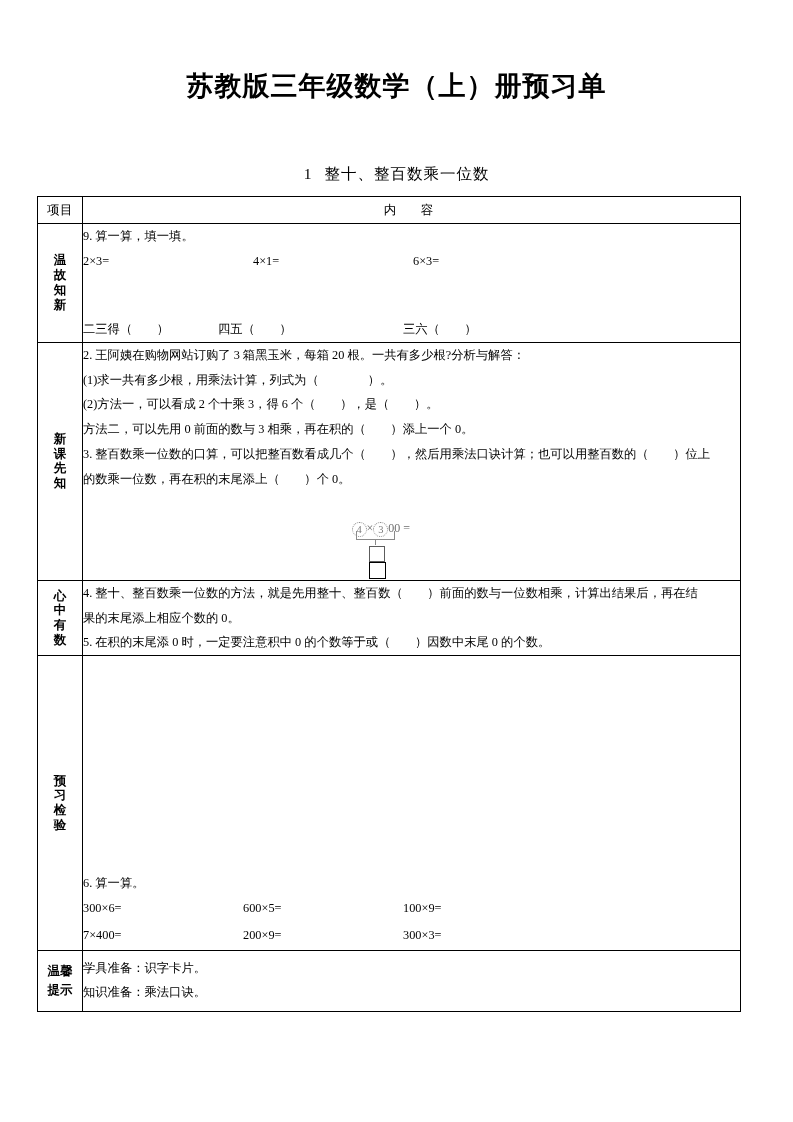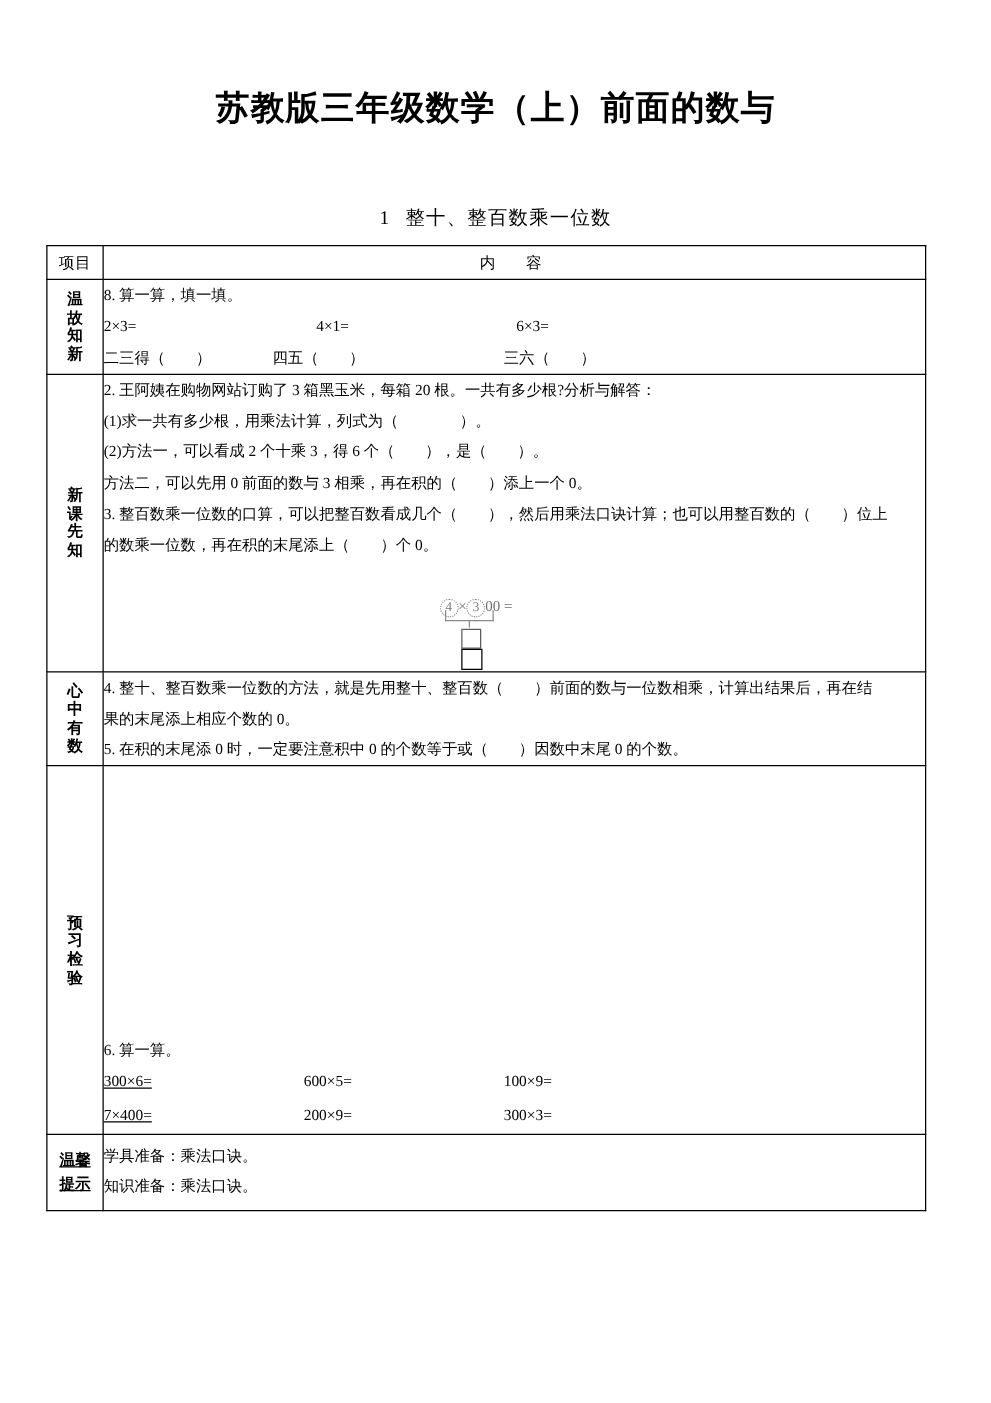--- a/index.html
+++ b/index.html
@@ -89,21 +89,20 @@
     line-height: 1.18;
     letter-spacing: 0px;
     padding: 2px 0;
   }
   .vlabel .ch { display: block; }
 
   .vlabel.two-line {
     font-weight: bold;
     font-size: 12.5px;
     line-height: 1.55;
-    text-decoration: underline;
   }
 
   
   .content {
     padding: 9px 8px 9px 12px;
     font-size: 12.3px;
     line-height: 2.02;
   }
   .content p { margin: 0; }
 
@@ -113,20 +112,21 @@
     height: 25px;
   }
   .eq-row span.c1 { position: absolute; left: 0; }
   .eq-row span.c2 { position: absolute; left: 170px; }
   .eq-row span.c3 { position: absolute; left: 330px; }
 
   .ans-row {
     display: block;
     position: relative;
     height: 25px;
+    margin-top: 43px;
   }
   .ans-row span.a1 { position: absolute; left: 0; }
   .ans-row span.a2 { position: absolute; left: 135px; text-align: center; }
   .ans-row span.a3 { position: absolute; left: 320px; }
 
   
   .formula-wrap {
     position: relative;
     height: 62px;
     margin-top: 24px;
@@ -196,32 +196,32 @@
     border: 1.2px solid #000;
   }
 
   
   .prac-spacer { height: 215px; }
   .prac-row {
     display: block;
     position: relative;
     height: 27px;
   }
-  .prac-row span.p1 { position: absolute; left: 0; text-decoration: underline; }
+  .prac-row span.p1 { position: absolute; left: 0; }
   .prac-row span.p2 { position: absolute; left: 160px; }
   .prac-row span.p3 { position: absolute; left: 320px; }
 
   .tips-line { line-height: 1.95; font-size: 12.3px; }
 </style>
 </head>
 <body>
 
 <div class="page">
 
-  <div class="doc-title">苏教版三年级数学（上）前面的数与</div>
+  <div class="doc-title">苏教版三年级数学（上）册预习单</div>
   <div class="doc-section">
     <span class="num">1</span><span>整十、整百数乘一位数</span>
   </div>
 
   <table class="sheet">
     <colgroup>
       <col class="label-col">
       <col>
     </colgroup>
 
@@ -232,21 +232,21 @@
     </tr>
 
     <tr>
       <td class="vlabel">
         <span class="ch">温</span>
         <span class="ch">故</span>
         <span class="ch">知</span>
         <span class="ch">新</span>
       </td>
       <td class="content">
-        <p>8. 算一算，填一填。</p>
+        <p>9. 算一算，填一填。</p>
         <div class="eq-row">
           <span class="c1">2×3=</span>
           <span class="c2">4×1=</span>
           <span class="c3">6×3=</span>
         </div>
         <div class="ans-row">
           <span class="a1">二三得（　　）</span>
           <span class="a2">四五（　　）</span>
           <span class="a3">三六（　　）</span>
         </div>
@@ -320,20 +320,20 @@
         </div>
       </td>
     </tr>
 
     <tr>
       <td class="vlabel two-line">
         <span class="ch">温馨</span>
         <span class="ch">提示</span>
       </td>
       <td class="content" style="padding-top:6px;padding-bottom:6px;">
-        <p class="tips-line">学具准备：乘法口诀。</p>
+        <p class="tips-line">学具准备：识字卡片。</p>
         <p class="tips-line">知识准备：乘法口诀。</p>
       </td>
     </tr>
 
   </tbody>
     </table>
 </div>
 
 </body></html>

